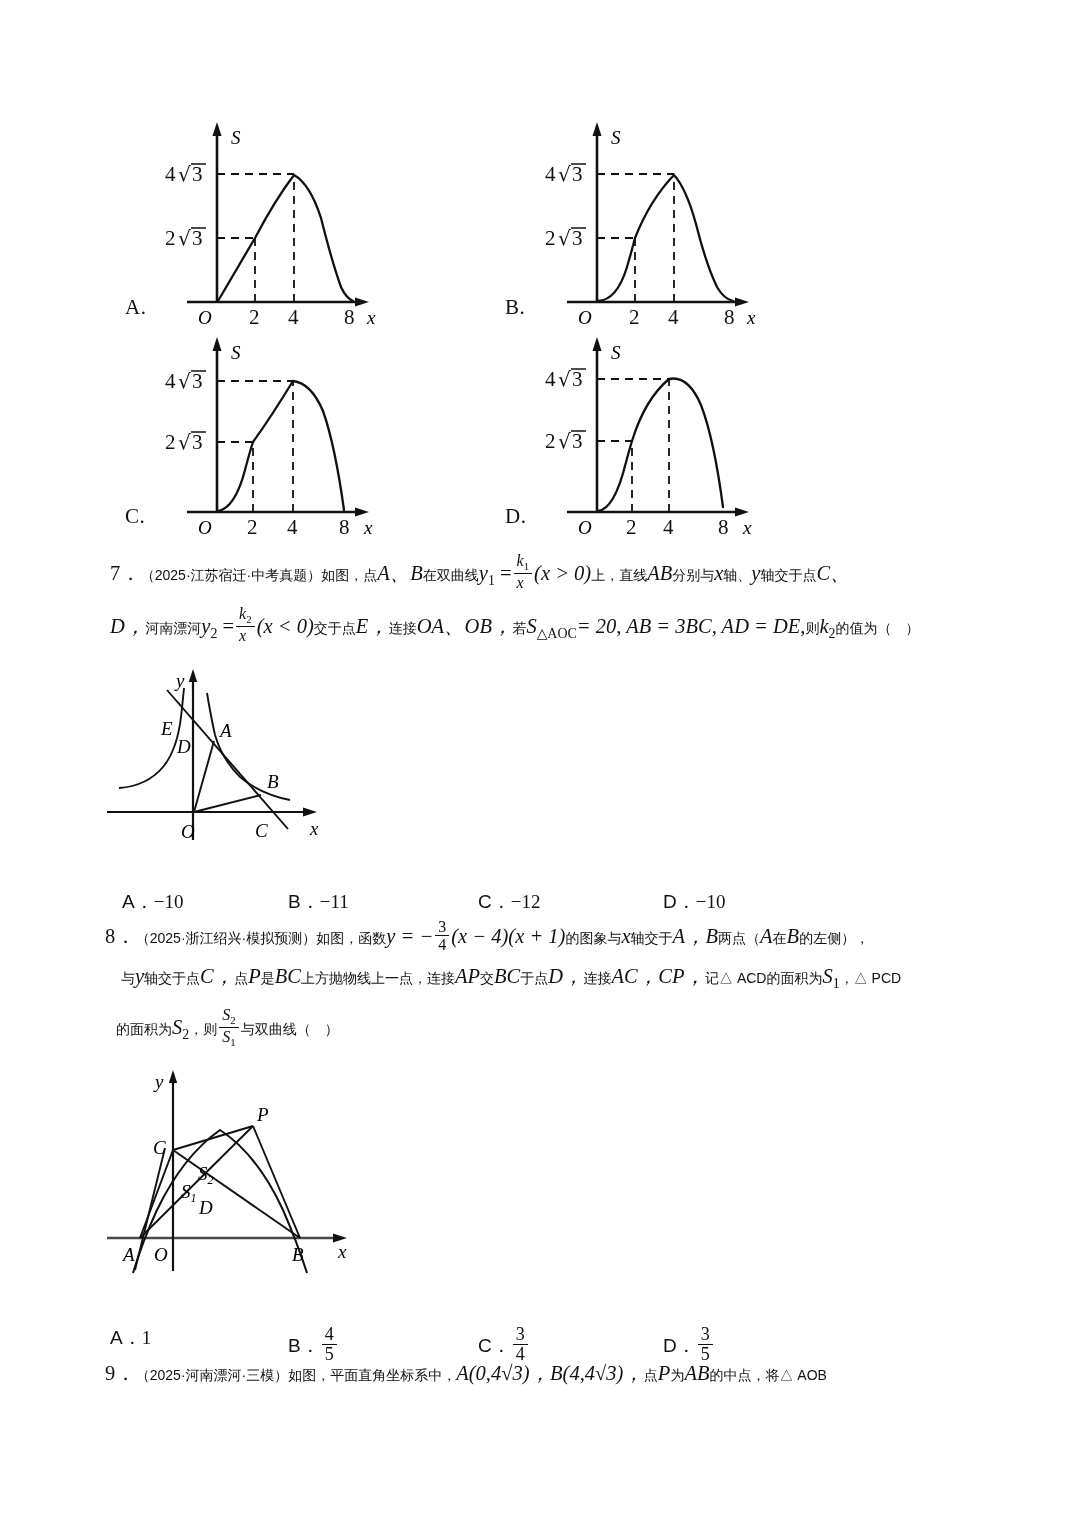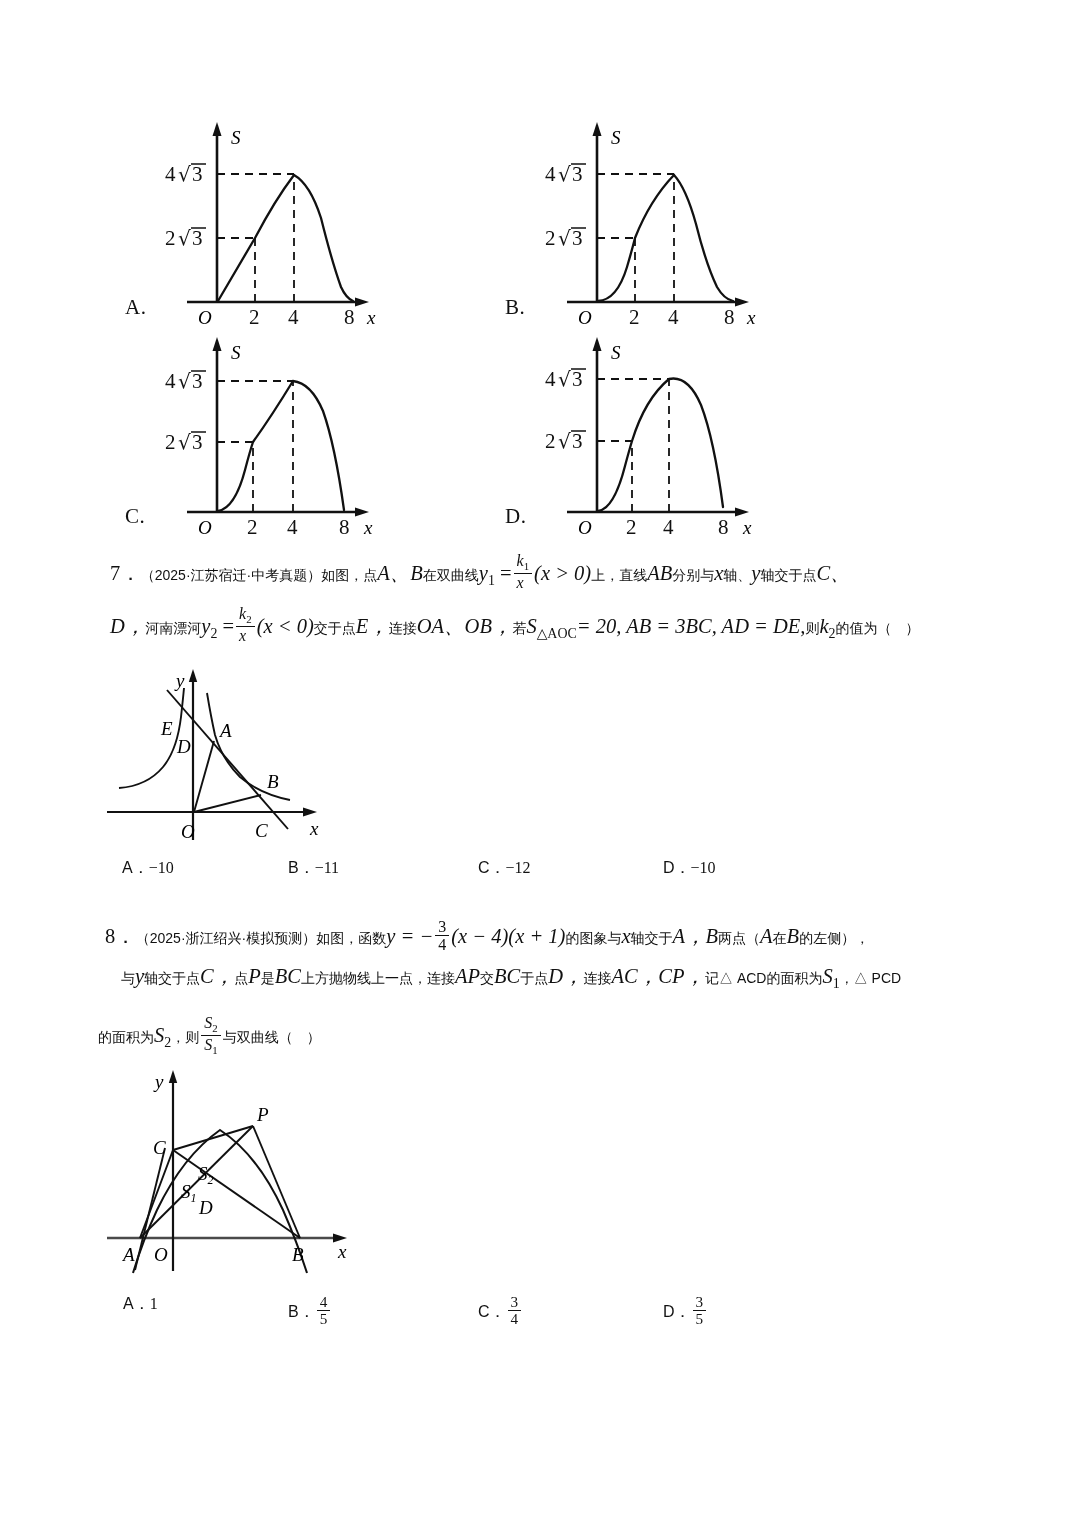--- a/index.html
+++ b/index.html
@@ -63,22 +63,23 @@
     margin: 0 2px;
   }
   .frac > .num { display: block; padding: 0 3px; }
   .frac > .den { display: block; border-top: 1.2px solid #111; padding: 0 3px; }
 
   
   .opt-row { position: absolute; width: 100%; height: 40px; }
   .opt {
     position: absolute;
     font-family: "DejaVu Sans", "Liberation Sans", sans-serif;
-    font-size: 16px;
+    font-size: 19px;
     white-space: nowrap;
+    margin-top: 31px;
   }
   .opt .lbl { font-family: "Liberation Sans", sans-serif; }
   .opt .val { font-family: "Liberation Serif", serif; }
 
   svg { display: block; overflow: visible; }
   .mono-lbl {
     font-family: "Liberation Serif", serif;
     font-style: italic;
     font-size: 19px;
   }
@@ -272,21 +273,21 @@
   </div>
 
   <div class="qline" style="left:105px; top:918px;">
     <span>8．</span><span class="cn">（2025·浙江绍兴·模拟预测）</span><span class="cn">如图，函数</span><span class="it">y = −</span><span class="frac"><span class="num">3</span><span class="den">4</span></span><span class="it">(x − 4)(x + 1)</span><span class="cn">的图象与</span><span class="it">x</span><span class="cn">轴交于</span><span class="it">A，B</span><span class="cn">两点（</span><span class="it">A</span><span class="cn">在</span><span class="it">B</span><span class="cn">的左侧），</span>
   </div>
 
   <div class="qline" style="left:105px; top:961px;margin-left:16px;">
     <span class="cn">与</span><span class="it">y</span><span class="cn">轴交于点</span><span class="it">C，</span><span class="cn">点</span><span class="it">P</span><span class="cn">是</span><span class="it">BC</span><span class="cn">上方抛物线上一点，</span><span class="cn">连接</span><span class="it">AP</span><span class="cn">交</span><span class="it">BC</span><span class="cn">于点</span><span class="it">D，</span><span class="cn">连接</span><span class="it">AC，CP，</span><span class="cn">记△ ACD</span><span class="cn">的面积为</span><span class="it">S</span><span class="subn">1</span><span class="cn">，△ PCD</span>
   </div>
 
-  <div class="qline" style="left:98px; top:1006px;margin-top:8px;">
+  <div class="qline" style="left:116px; top:1006px;">
     <span class="cn">的面积为</span><span class="it">S</span><span class="subn">2</span><span class="cn">，则</span><span class="frac"><span class="num it"><span>S</span><span class="subn">2</span></span><span class="den it"><span>S</span><span class="subn">1</span></span></span><span class="cn">与双曲线（　）</span>
   </div>
 
   <div class="abs" style="left:95px; top:1058px; width:310px; height:230px;">
     <svg width="310" height="230" viewBox="0 0 310 230">
 
       <line x1="12" y1="180" x2="240" y2="180" stroke="#4a4a4a" stroke-width="2.6"></line>
       <polygon points="252,180 238,175.5 238,184.5" fill="#111"></polygon>
 
       <line x1="78" y1="213" x2="78" y2="24" stroke="#111" stroke-width="2.2"></line>
@@ -313,28 +314,31 @@
       <text x="104" y="156" class="mono-lbl">D</text>
       <text x="28" y="203" class="mono-lbl">A</text>
       <text x="59" y="203" class="mono-lbl">O</text>
       <text x="197" y="203" class="mono-lbl">B</text>
       <text x="243" y="200" class="mono-lbl">x</text>
       <text x="60" y="30" class="mono-lbl">y</text>
     </svg>
   </div>
 
   <div class="opt-row" style="left:0; top:1294px; height:48px;">
-    <div class="opt" style="left:123px; top:0;">
+    <div class="opt" style="left:110px; top:0;">
       <span class="lbl">A．</span><span class="val">1</span>
     </div>
     <div class="opt" style="left:288px; top:0;">
       <span class="lbl">B．</span><span class="frac val" style="font-size:0.95em;"><span class="num">4</span><span class="den">5</span></span>
     </div>
     <div class="opt" style="left:478px; top:0;">
       <span class="lbl">C．</span><span class="frac val" style="font-size:0.95em;"><span class="num">3</span><span class="den">4</span></span>
     </div>
     <div class="opt" style="left:663px; top:0;">
       <span class="lbl">D．</span><span class="frac val" style="font-size:0.95em;"><span class="num">3</span><span class="den">5</span></span>
     </div>
   </div>
 
+  <div class="qline" style="left:105px; top:1358px;">
+    <span>9．</span><span class="cn">（2025·河南漂河·三模）</span><span class="cn">如图，平面直角坐标系中，</span><span class="it">A(0,4√3)，</span><span class="it">B(4,4√3)，</span><span class="cn">点</span><span class="it">P</span><span class="cn">为</span><span class="it">AB</span><span class="cn">的中点，将△ AOB</span>
+  </div>
 
 </div>
 
 </body></html>

